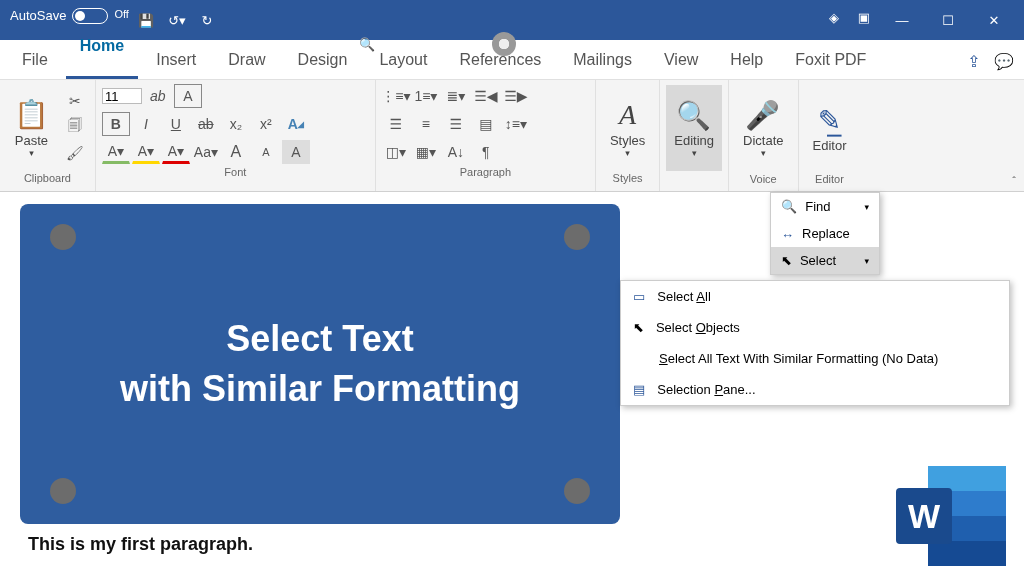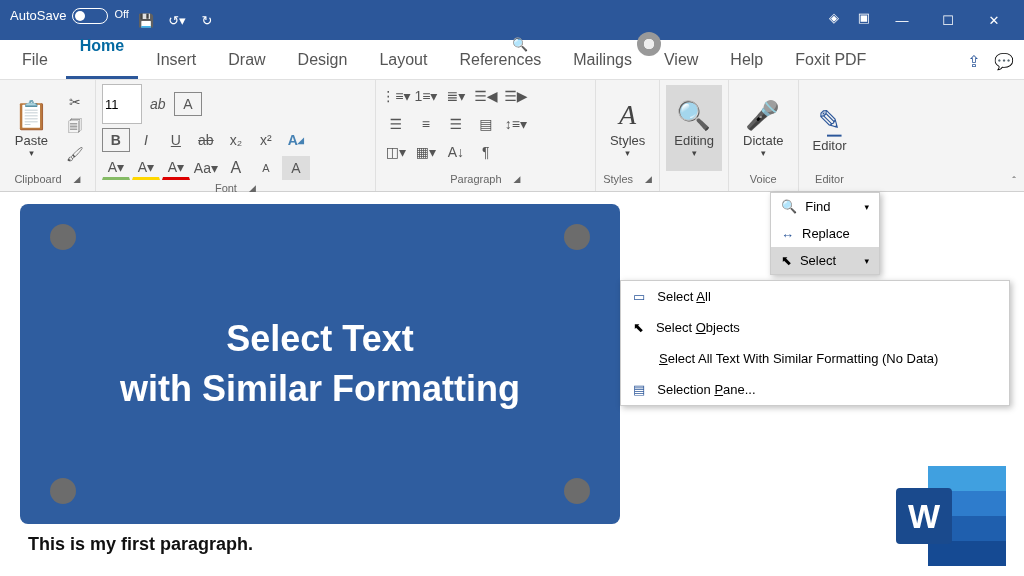--- a/index.html
+++ b/index.html
@@ -1,46 +1,46 @@
 <!DOCTYPE html>
 <html><head>
 <meta charset="utf-8">
 <style>
 * { margin:0; padding:0; box-sizing:border-box; font-family:"Segoe UI",Arial,sans-serif; }
 body { width:1024px; height:576px; background:#f0f0f0; overflow:hidden; position:relative; }
 
 
 .titlebar { height:40px; background:#2c579a; display:flex; align-items:center; color:#fff; padding:0 10px; font-size:13px; }
 .titlebar .left, .titlebar .right { display:flex; align-items:flex-start; gap:6px; }
-.titlebar .center { flex:1; text-align:center; display:flex; align-items:center; justify-content:center; gap:20px;margin-top:48px; }
+.titlebar .center { flex:1; text-align:center; display:flex; align-items:center; gap:28px;margin-top:48px; }
 .toggle { width:36px; height:16px; border:1px solid #fff; border-radius:8px; position:relative; display:inline-block; }
 .toggle::after { content:""; position:absolute; width:10px; height:10px; background:#fff; border-radius:50%; top:2px; left:2px; }
 .iconbtn { width:24px; height:24px; display:flex; align-items:center; justify-content:center; cursor:pointer; }
 .winbtn { width:40px; height:30px; display:flex; align-items:center; justify-content:center; cursor:pointer; }
 .avatar { width:24px; height:24px; border-radius:50%; background:#ccc; background-image:radial-gradient(#eee 30%, #999 31%); }
 
 
 .tabbar { height:40px; background:#fff; display:flex; align-items:flex-end; padding:0 8px; gap:4px; border-bottom:1px solid #e0e0e0; }
 .tab { padding:8px 14px 10px; font-size:16px; color:#555; cursor:pointer; }
 .tab.active { color:#0369a1; border-bottom:3px solid #2c579a; padding-bottom:21px; font-weight:700; }
 .tabbar-right { margin-left:auto; display:flex; gap:6px; padding-bottom:6px; }
 
 
 .ribbon { height:112px; background:#f4f4f4; display:flex; border-bottom:1px solid #d0d0d0; }
 .group { display:flex; flex-direction:column; padding:4px 6px; border-right:1px solid #e0e0e0; }
 .group-body { flex:1; display:flex; align-items:center; gap:4px; }
-.group-label { font-size:11px; color:#666; text-align:center; padding:2px 0; display:flex; justify-content:center; align-items:center; gap:12px; }
+.group-label { font-size:11px; color:#666; text-align:center; padding:2px 0; display:flex; justify-content:center; align-items:center; gap:12px;flex-direction:column; }
 .dlgicon { font-size:9px; color:#666; }
 .bigbtn { display:flex; flex-direction:column; align-items:center; justify-content:center; padding:4px 8px; font-size:13px; color:#444; cursor:pointer; height:86px; }
 .bigbtn .icn { font-size:28px; height:36px; display:flex; align-items:center; }
 .smallbtn { width:28px; height:24px; display:flex; align-items:center; justify-content:center; font-size:14px; color:#555; cursor:pointer; border:1px solid transparent; }
 .row { display:flex; gap:2px; align-items:center; }
 .col { display:flex; flex-direction:column; gap:2px; }
 .fontname { width:180px; height:24px; font-size:13px; padding:2px 4px; border:1px solid #bbb; background:#fff; }
-.fontsize { width:40px; height:40px; font-size:13px; padding:2px; border:1px solid #bbb; background:#fff; }
+.fontsize { width:40px; height:16px; font-size:13px; padding:2px; border:1px solid #bbb; background:#fff; }
 .bigbtn.highlighted { background:#d9d9d9; }
 
 
 .menu1 { position:absolute; top:192px; left:770px; width:110px; background:#fff; border:1px solid #ccc; box-shadow:2px 2px 6px rgba(0,0,0,0.25); z-index:20; }
 .menu1-item { padding:6px 10px; font-size:13px; display:flex; align-items:center; gap:8px; cursor:pointer; }
 .menu1-item.hl { background:#d8d8d8; }
 .menu2 { position:absolute; top:280px; left:620px; width:390px; background:#fff; border:1px solid #ccc; box-shadow:2px 2px 6px rgba(0,0,0,0.25); z-index:20; }
 .menu2-item { padding:8px 12px; font-size:13px; display:flex; align-items:center; gap:12px; cursor:pointer; }
 
 

